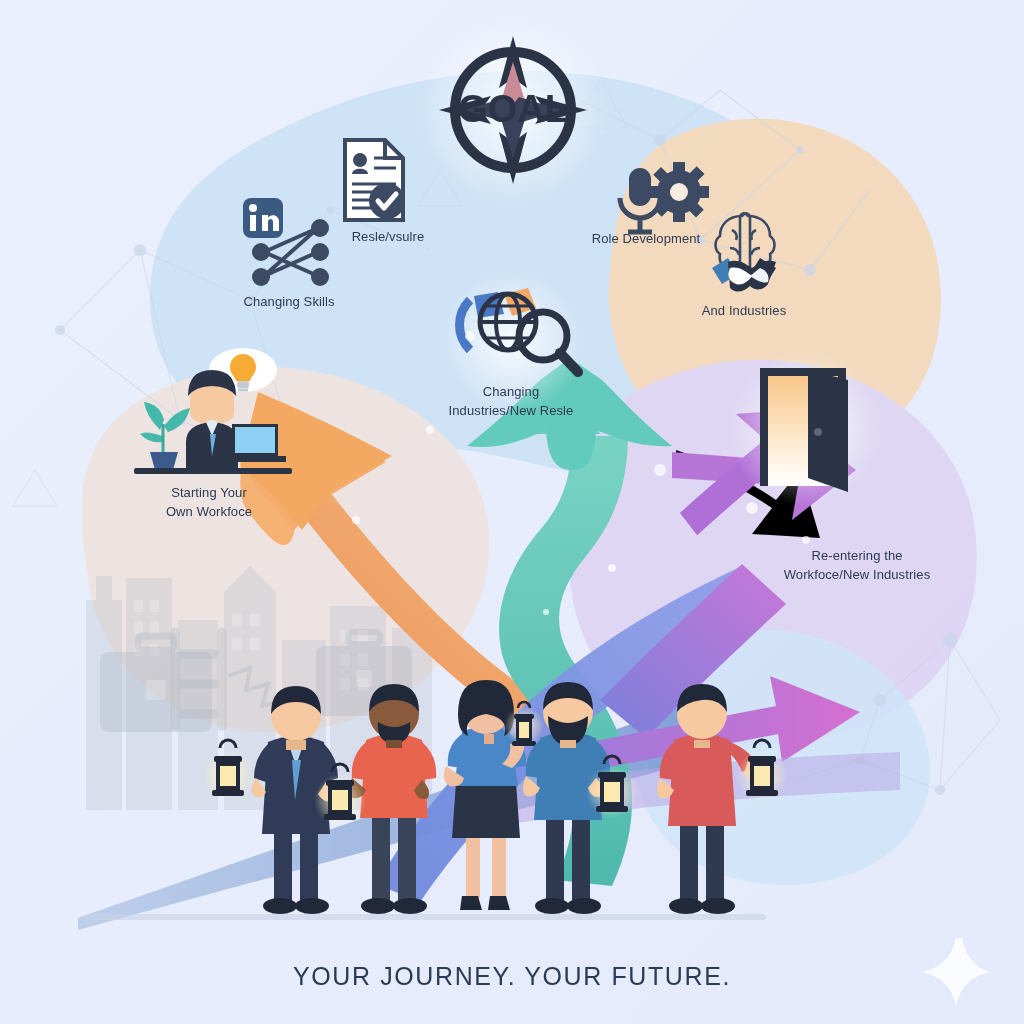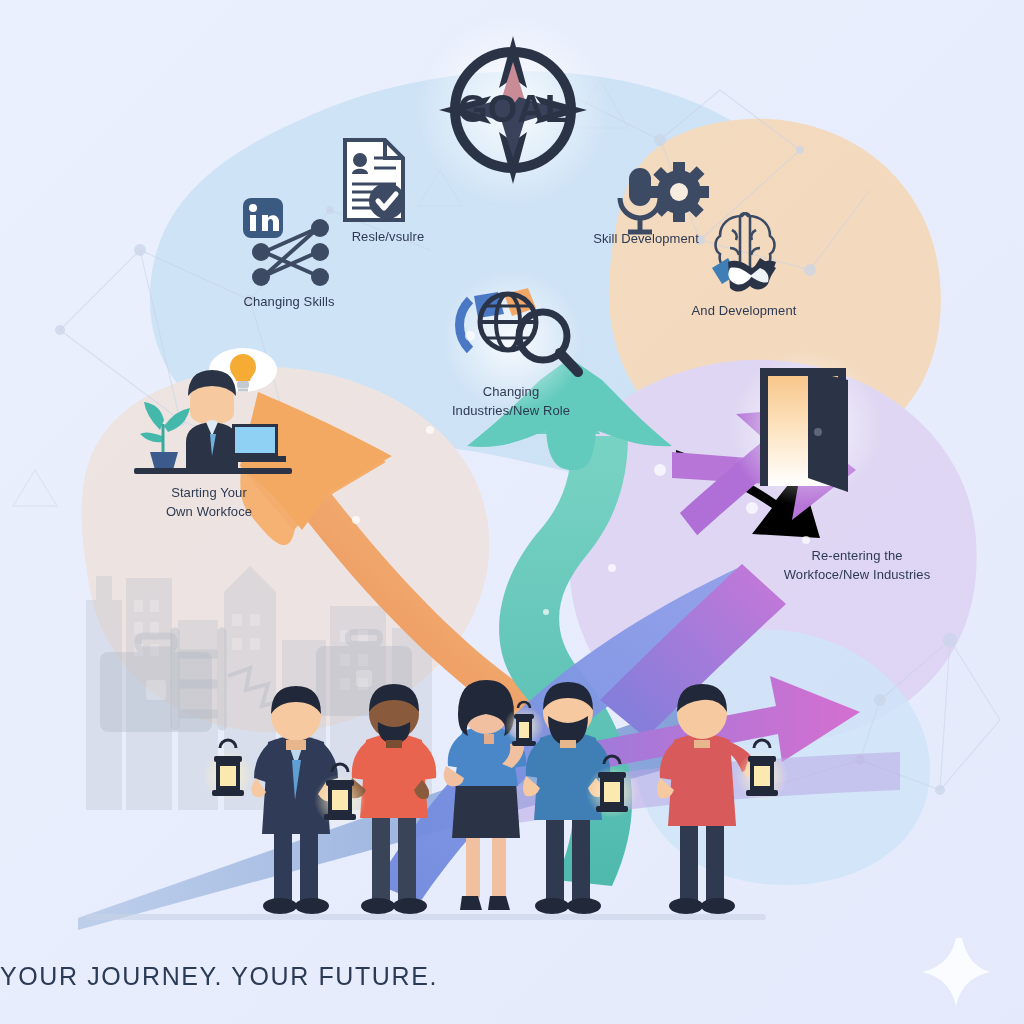--- a/index.html
+++ b/index.html
@@ -17,20 +17,21 @@
     font-family:"Liberation Sans", sans-serif;
     font-size:13px;
     line-height:19px;
     text-align:center;
     white-space:pre-line;
     letter-spacing:.1px;
     pointer-events:none;
   }
   #tagline{
     position:absolute;left:0;right:0;top:962px;
+    text-align:center;
     color:#2b3a55;
     font-size:25px;
     letter-spacing:1.6px;
     font-family:"Liberation Sans", sans-serif;
   }
 </style>
 </head>
 <body>
 
 <div id="stage">
@@ -519,26 +520,26 @@
       <rect x="750" y="762" width="24" height="28" fill="#20283a"></rect>
       <rect x="754" y="766" width="16" height="20" fill="#fbe9b0"></rect>
       <rect x="746" y="790" width="32" height="6" rx="2" fill="#20283a"></rect>
     </g>
   </svg>
 
   <div class="lbl" style="left:189px;top:292px;width:200px;">Changing Skills</div>
 
   <div class="lbl" style="left:298px;top:227px;width:180px;">Resle/vsulre</div>
 
-  <div class="lbl" style="left:546px;top:229px;width:200px;">Skill Development</div>
-
-  <div class="lbl" style="left:644px;top:301px;width:200px;">And Development</div>
+  <div class="lbl" style="left:546px;top:229px;width:200px;">Role Development</div>
+
+  <div class="lbl" style="left:644px;top:301px;width:200px;">And Industries</div>
 
   <div class="lbl" style="left:401px;top:382px;width:220px;">Changing
-Industries/New Role</div>
+Industries/New Resle</div>
 
   <div class="lbl" style="left:109px;top:483px;width:200px;">Starting Your
 Own Workfoce</div>
 
   <div class="lbl" style="left:737px;top:546px;width:240px;">Re-entering the
 Workfoce/New Industries</div>
 
   <div id="tagline">YOUR JOURNEY. YOUR FUTURE.</div>
 </div>
 

